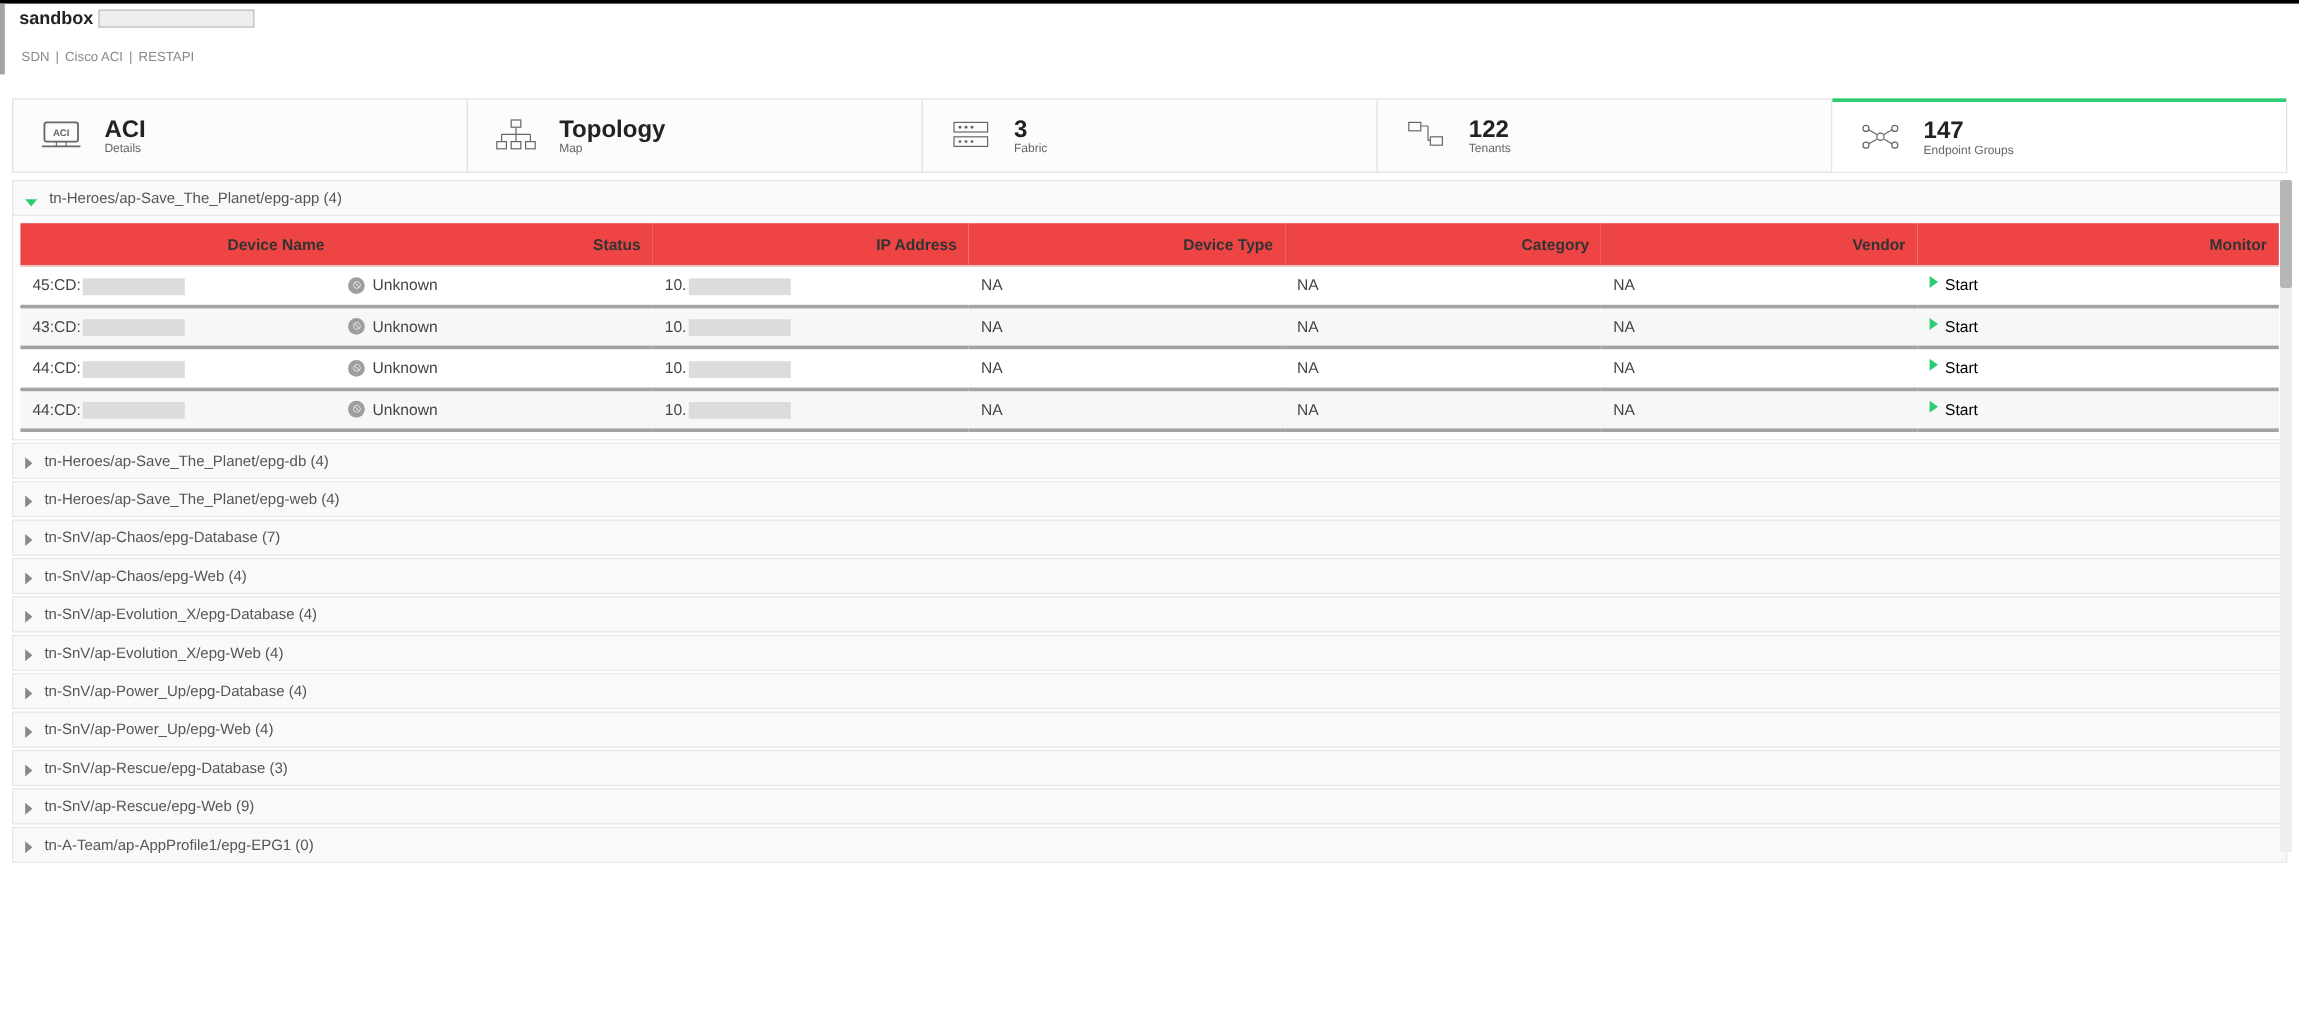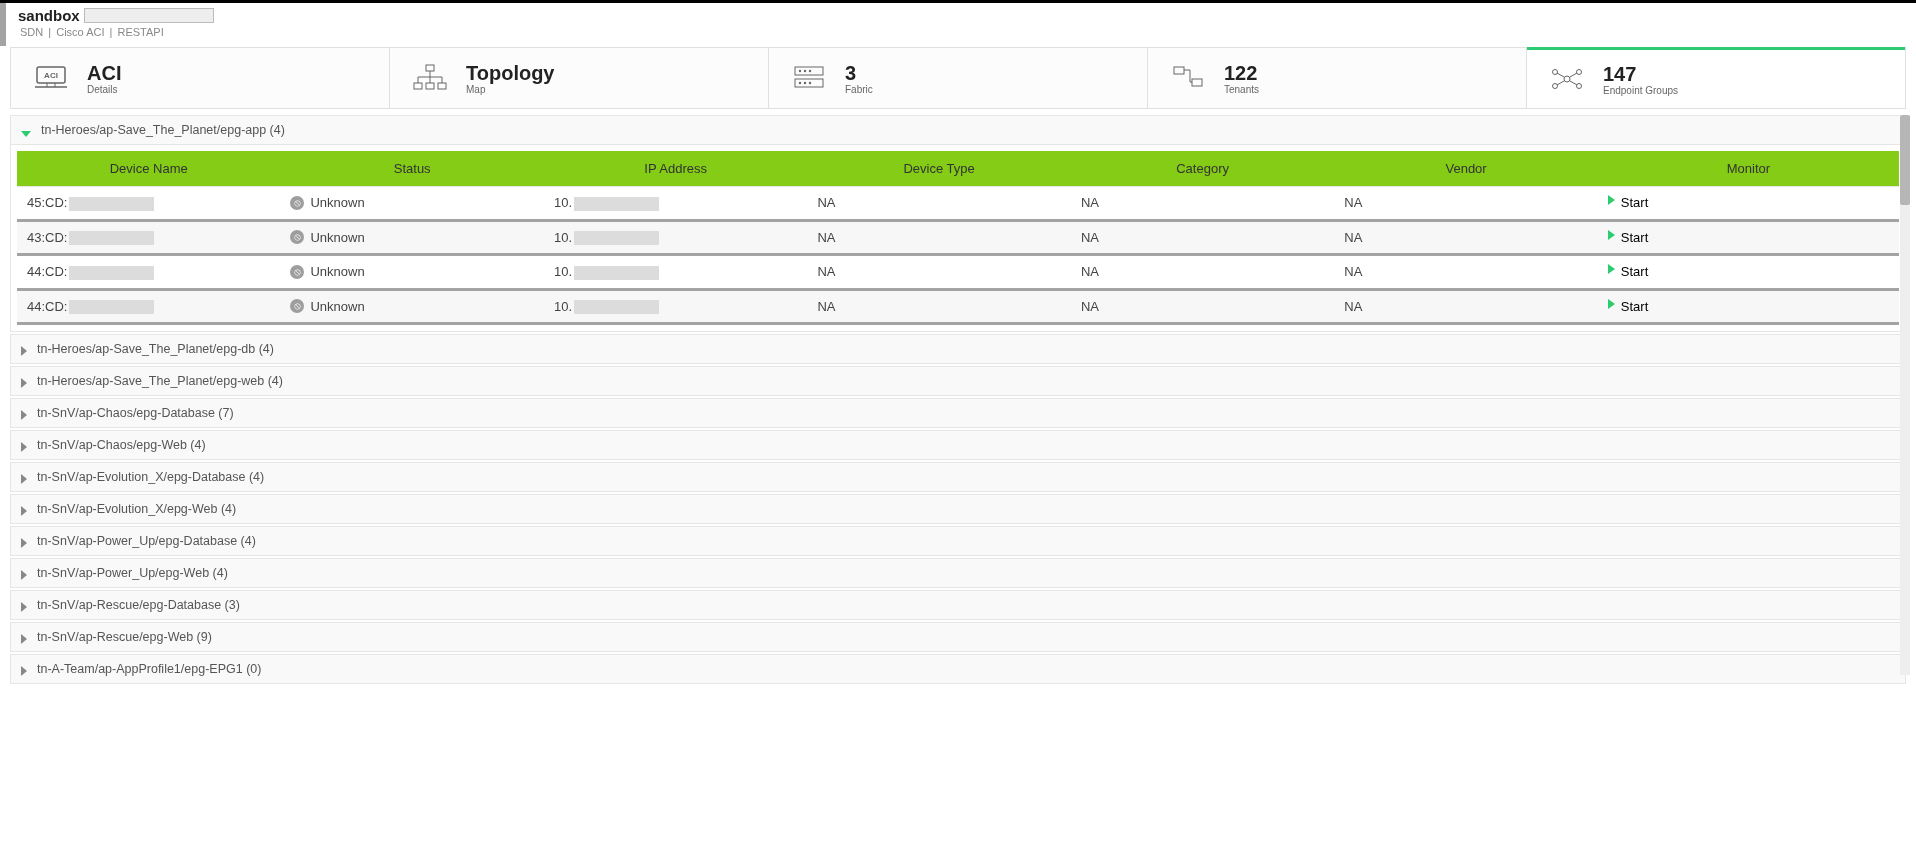--- a/index.html
+++ b/index.html
@@ -6,34 +6,34 @@
   body {
     font-family: "Segoe UI", Arial, sans-serif;
     font-size: 13px;
     color: #333;
     background: #fff;
     width: 1916px;
   }
   .top-strip { height: 3px; background: #000; width: 100%; }
   .header {
     padding: 4px 12px 8px 12px;
-    border-left: 6px solid #a3a3a3;
+    border-left: 4px solid #a3a3a3;
     position: relative;
   }
   .header-title { font-size: 15px; font-weight: 700; color: #222; }
-  .header-sub { font-size: 11px; color: #888; margin-top: 2px; }
+  .header-sub { font-size: 11px; color: #888; margin-top: 18px; }
   .header-sub span { padding: 0 2px; }
   .redact-box {
     position: absolute; top: 5px; left: 78px; width: 130px; height: 15px;
     background: #eee; border: 1px solid #bbb;
   }
 
   .summary-bar {
     display: flex;
-    margin: 1px 10px 0 10px;
+    margin: 20px 10px 0 10px;
     border: 1px solid #e0e0e0;
     background: #fcfcfc;
   }
   .summary-card {
     flex: 1;
     display: flex;
     align-items: center;
     padding: 12px 20px;
     border-right: 1px solid #e0e0e0;
     cursor: pointer;
@@ -76,24 +76,24 @@
     margin-top:2px;
   }
 
   .table-wrap {
     border: 1px solid #e6e6e6; border-top: none;
     padding: 6px;
     background:#fff;
   }
   table { width: 100%; border-collapse: collapse; table-layout: fixed;}
   thead th {
-    text-align: center; font-size: 13px; font-weight: 400;
+    text-align: right; font-size: 13px; font-weight: 700;
     padding: 10px 10px; color:#333;
     border-bottom: 1px solid #e6e6e6;
-    background:#84cc16;
+    background:#ef4444;
   }
   tbody td {
     padding: 8px 10px; font-size: 13px; color: #444;
     border-bottom: 3px solid #a3a3a3;
   }
   tbody tr:nth-child(even) td { background: #f7f7f7; }
   col.c-name{width:14%;} col.c-status{width:14%;} col.c-ip{width:14%;}
   col.c-type{width:14%;} col.c-cat{width:14%;} col.c-vendor{width:14%;}
   col.c-mon{width:16%;}
 

